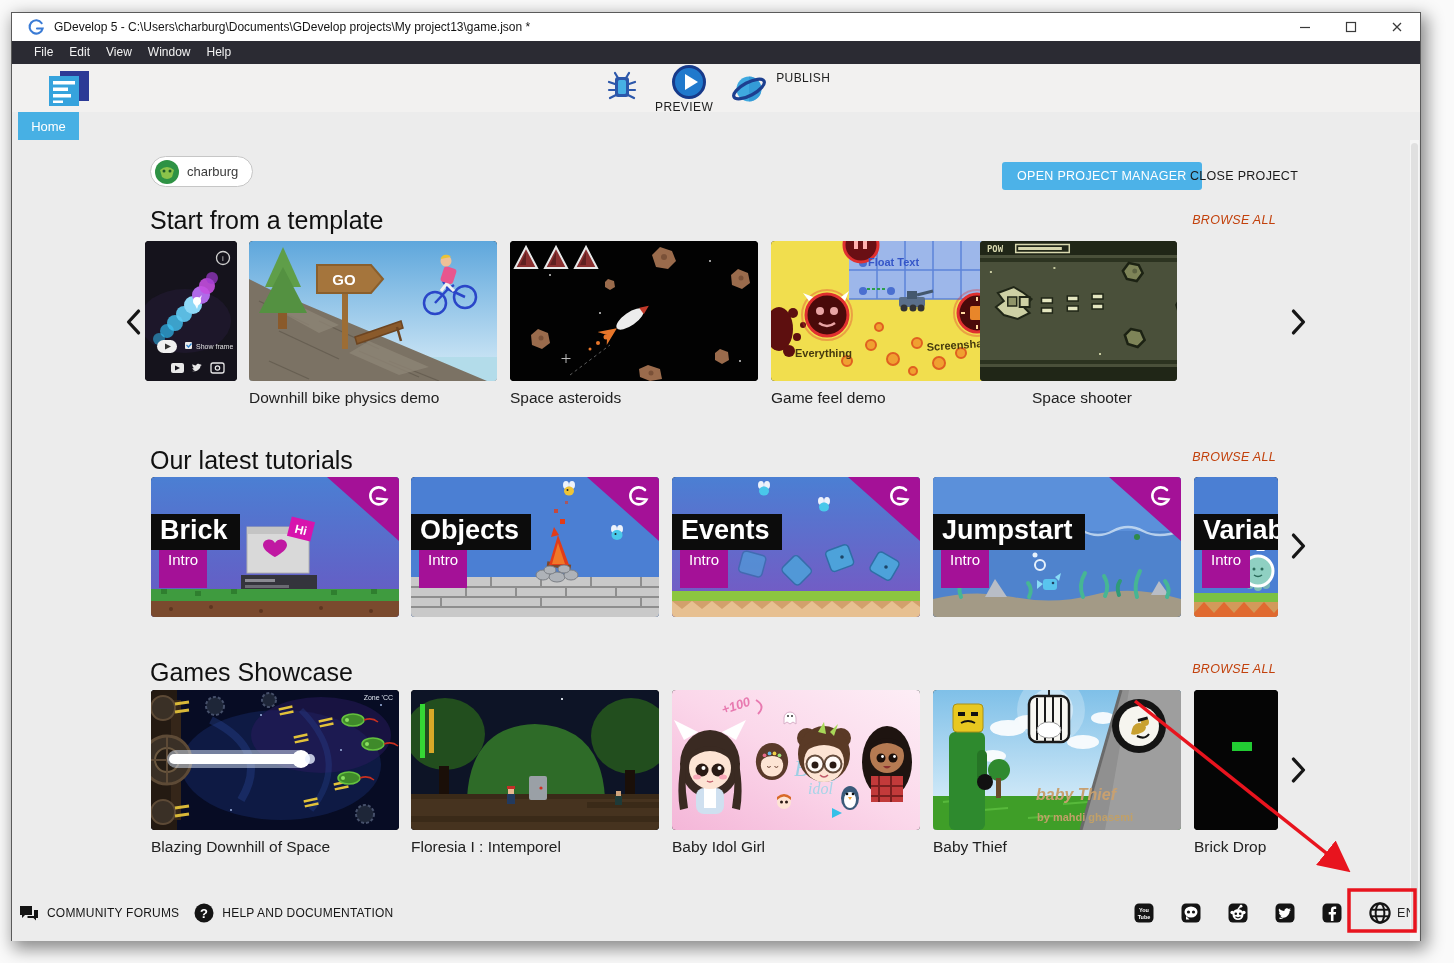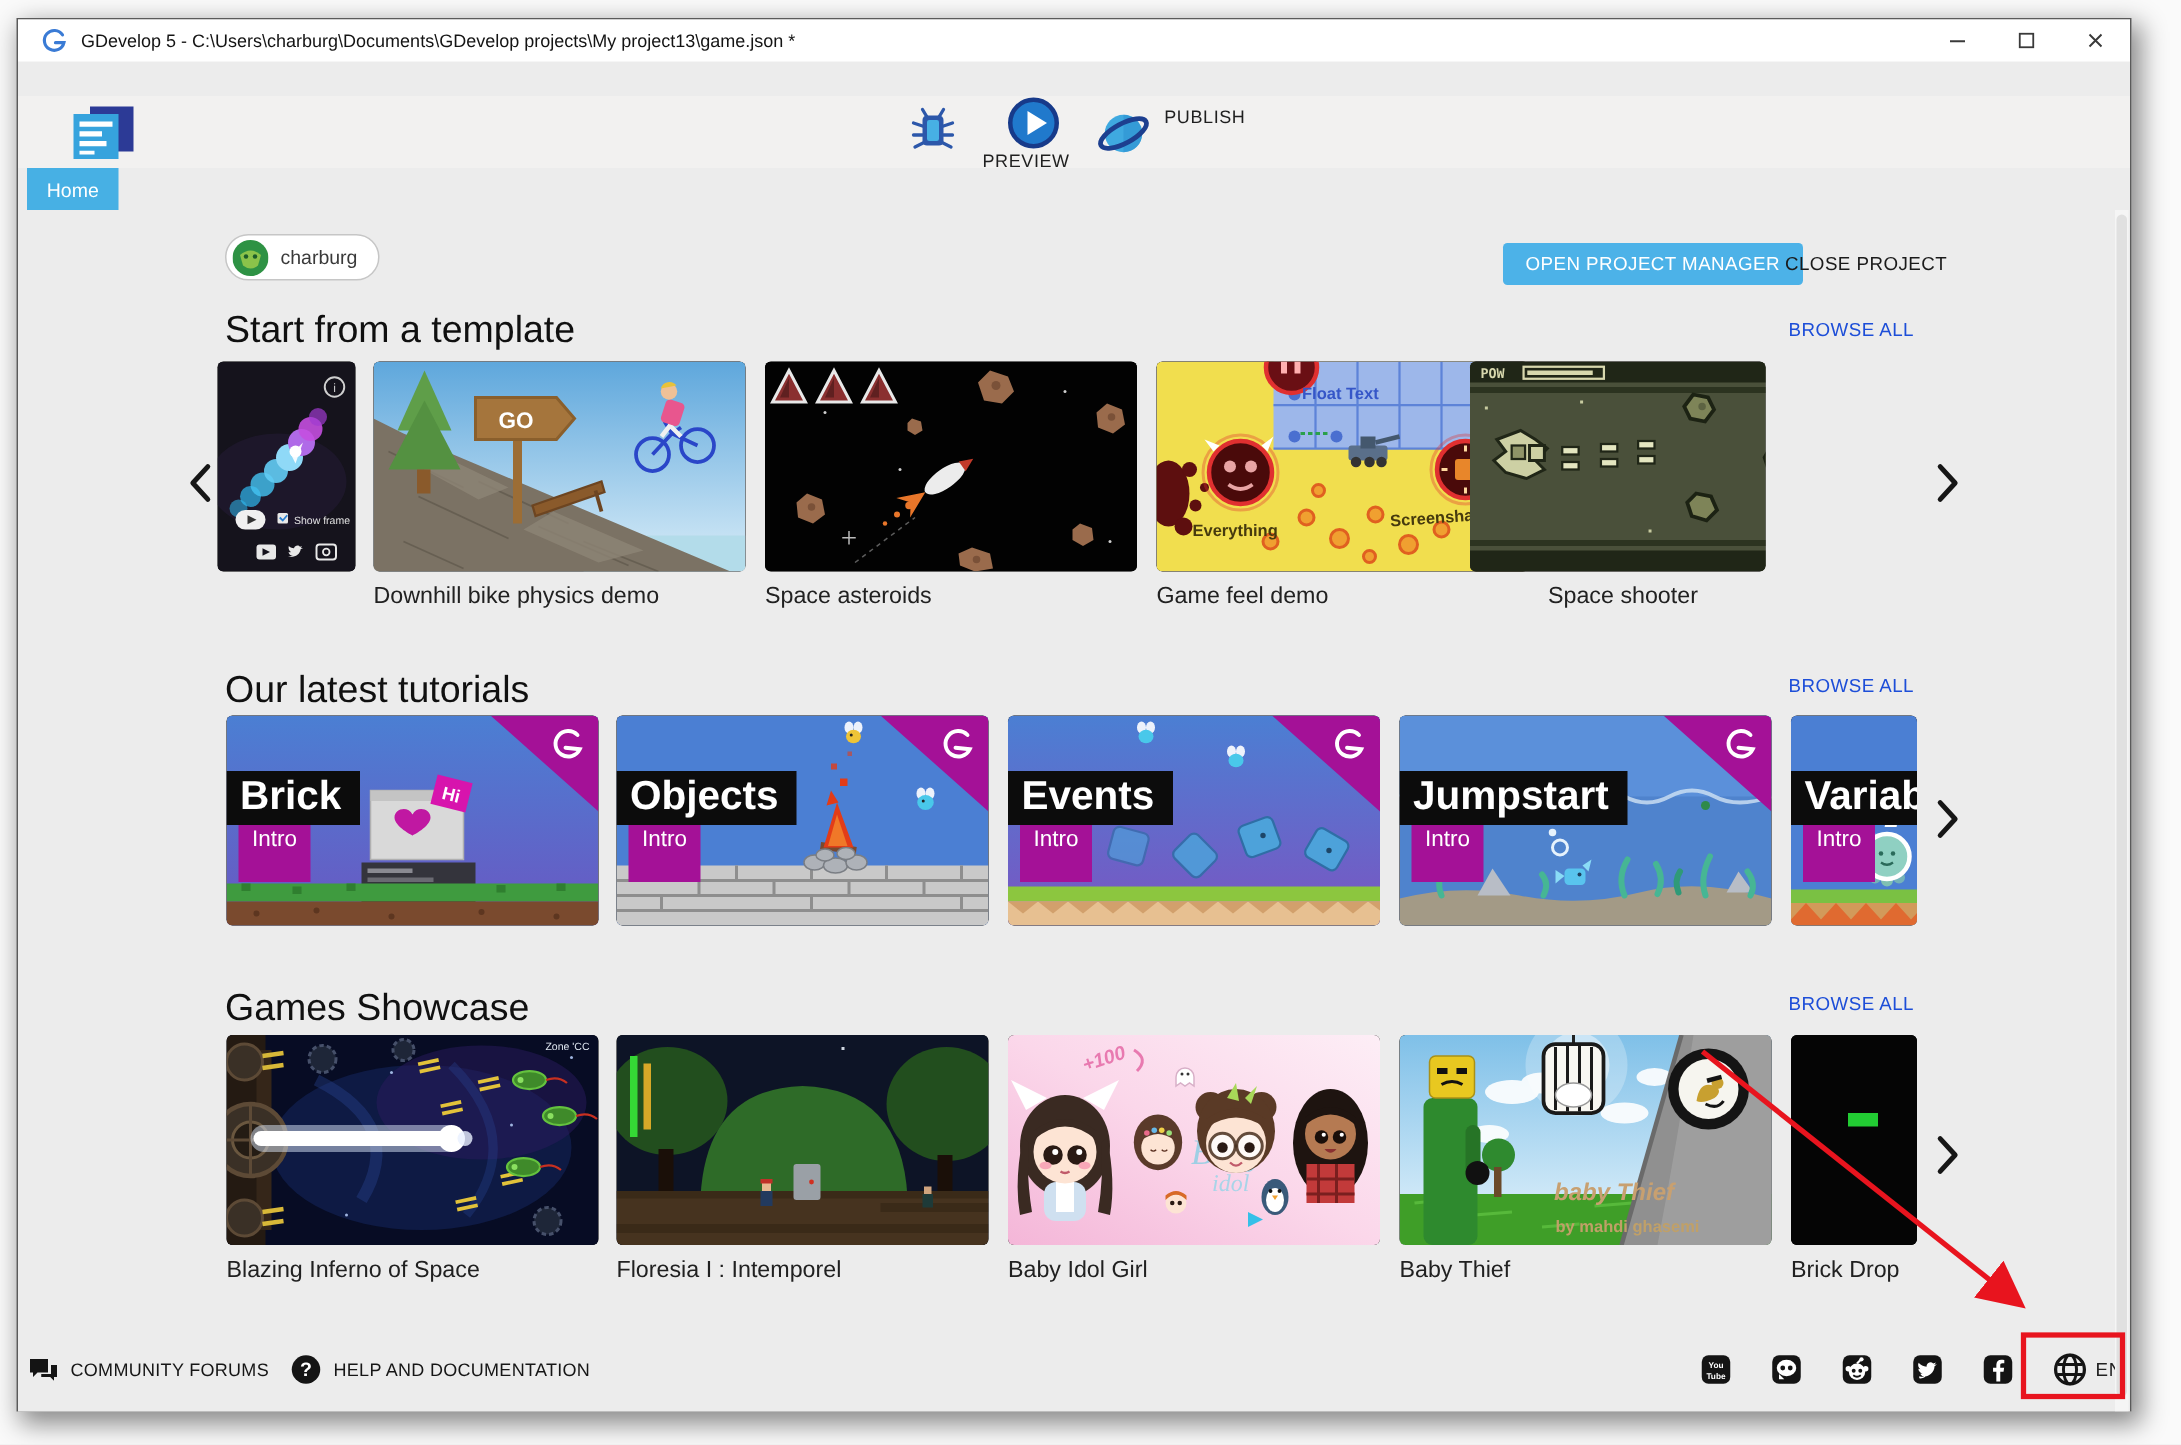--- a/index.html
+++ b/index.html
@@ -21,21 +21,21 @@
      font-size:13px;display:flex;align-items:center;justify-content:center;}
 .content{position:absolute;left:0;top:127px;width:100%;height:801px;background:#ececec;overflow:hidden;}
 .chip{position:absolute;left:138px;top:16px;height:31px;background:#fff;border:1px solid #c6c6c6;border-radius:16px;
       display:flex;align-items:center;padding:0 14px 0 4px;}
 .chip .nm{font-size:13px;color:#3a3a3a;margin-left:8px;}
 .btn-blue{position:absolute;left:990px;top:22px;height:28px;background:#4cb2e8;color:#fff;font-size:12.5px;
           letter-spacing:.3px;display:flex;align-items:center;padding:0 15px;border-radius:3px;}
 .btn-flat{position:absolute;left:1174px;top:22px;height:28px;color:#1a1a1a;font-size:12.5px;letter-spacing:.3px;
           display:flex;align-items:center;padding:0 4px;}
 .sec-title{position:absolute;left:138px;font-size:25px;color:#101010;}
-.browse{position:absolute;right:144px;font-size:12.5px;color:#1d4ed8;letter-spacing:.3px;}
+.browse{position:absolute;right:144px;font-size:12.5px;color:#c2410c;letter-spacing:.3px;font-style:italic;}
 .card{position:absolute;width:248px;height:140px;border-radius:4px;overflow:hidden;background:#000;}
 .card>svg{display:block;}
 .cap{position:absolute;font-size:15.5px;color:#212121;white-space:nowrap;}
 .chev{position:absolute;width:20px;height:28px;}
 .tut-badge{position:absolute;left:8px;top:10px;background:#a41197;color:#fff;font-size:15px;font-weight:normal;padding:20px 9px;margin-top:44px;}
 .tut-title{position:absolute;left:0;top:37px;background:#0c0c0c;color:#fff;font-size:27px;font-weight:bold;
            padding:1px 12px 4px 9px;white-space:nowrap;}
 .footL{position:absolute;left:6px;top:761px;display:flex;align-items:center;height:24px;}
 .footL .txt{font-size:12px;color:#161616;letter-spacing:.2px;margin-left:7px;}
 .gap{width:14px;}
@@ -69,20 +69,27 @@
           </svg>
         </div>
       <div class="win-btn">
           <svg width="12" height="12" viewBox="0 0 12 12">
             <path d="M2,2 L10,10 M10,2 L2,10" stroke="#3a3a3a" stroke-width="1.3"></path>
           </svg>
         </div>
     </div>
   </div>
 
+  <div class="menubar">
+    <div class="menu-item">File</div>
+    <div class="menu-item">Edit</div>
+    <div class="menu-item">View</div>
+    <div class="menu-item">Window</div>
+    <div class="menu-item">Help</div>
+  </div>
 
   <div class="toolbar">
     <div class="pm-btn">
       <svg width="46" height="38" viewBox="0 0 46 38">
           <rect x="14" y="1" width="29" height="30" fill="#2c3a96"></rect>
           <rect x="3" y="6" width="30" height="30" fill="#36a3dd"></rect>
           <g fill="#fff">
             <rect x="7" y="11" width="22" height="3.5"></rect>
             <rect x="7" y="17.5" width="15" height="3.5"></rect>
             <rect x="7" y="24" width="18" height="3.5"></rect>
@@ -880,21 +887,21 @@
       </svg>
     </div>
 
     <div class="card" style="left:1182px;top:550px;width:84px;">
       <svg width="84" height="140" viewBox="0 0 84 140">
         <rect width="84" height="140" fill="#050505"></rect>
           <rect x="38" y="52" width="20" height="9" fill="#22cc33"></rect>
       </svg>
     </div>
 
-    <div class="cap" style="left:139px;top:698px;">Blazing Inferno of Space</div>
+    <div class="cap" style="left:139px;top:698px;">Blazing Downhill of Space</div>
     <div class="cap" style="left:399px;top:698px;">Floresia I : Intemporel</div>
     <div class="cap" style="left:660px;top:698px;">Baby Idol Girl</div>
     <div class="cap" style="left:921px;top:698px;">Baby Thief</div>
     <div class="cap" style="left:1182px;top:698px;">Brick Drop</div>
 
     <div class="footL">
       <div style="display:flex;align-items:center;">
         <svg width="22" height="22" viewBox="0 0 22 22">
             <path d="M2,4 h12 v9 h-7 l-3,3 v-3 h-2 z" fill="#141414"></path>
             <path d="M16,8 h4 v8 h-2 v2.5 l-2.5,-2.5 h-6 v-2 h6.5 z" fill="#141414"></path>

